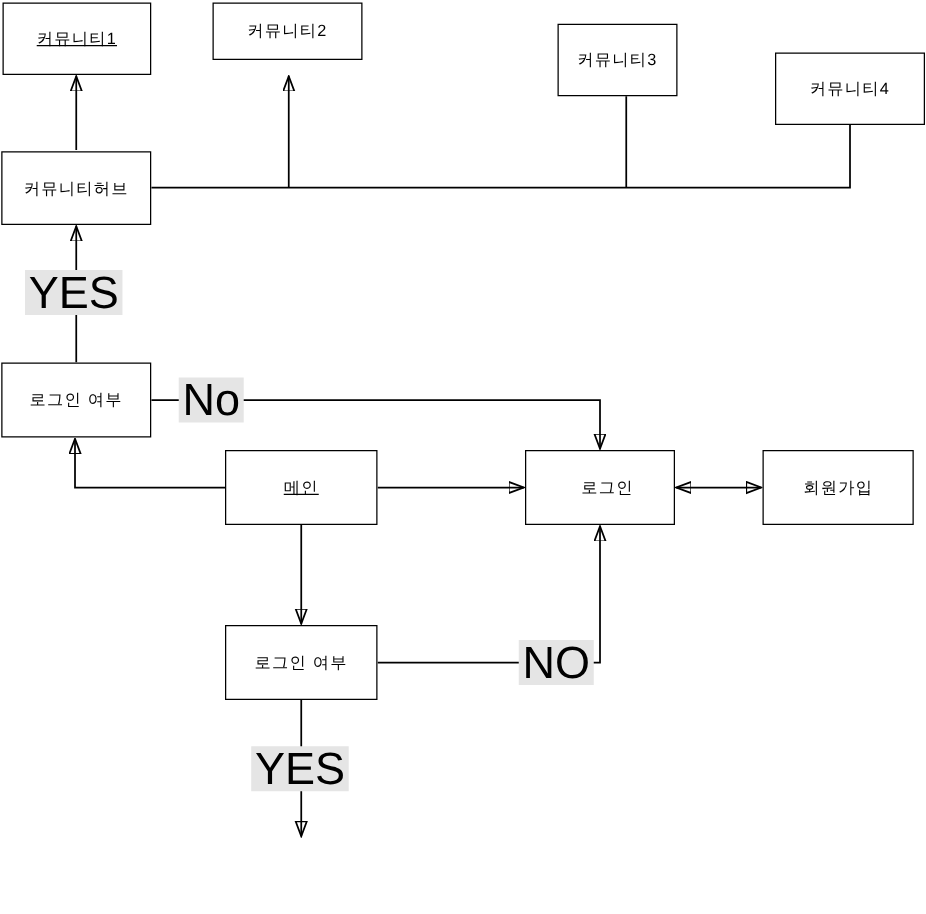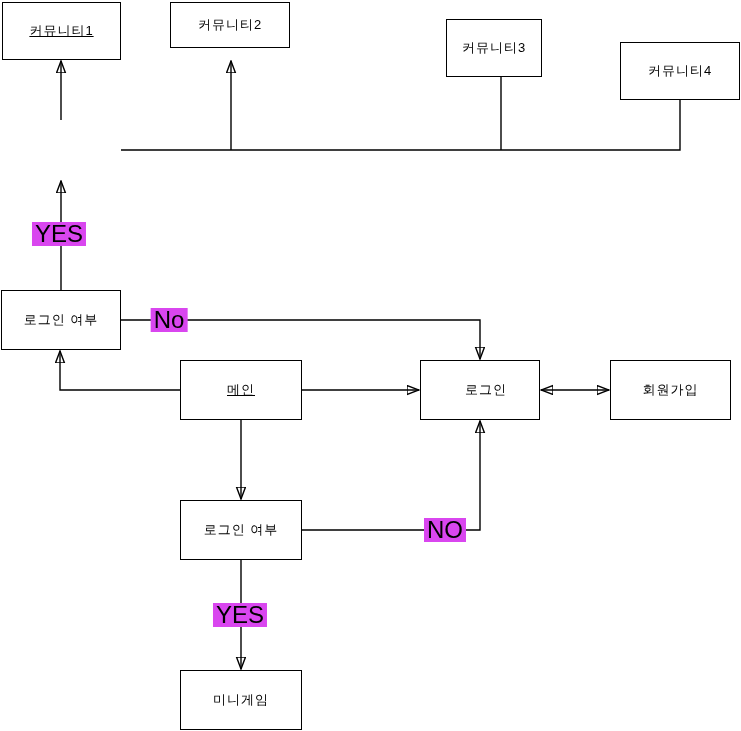--- a/index.html
+++ b/index.html
@@ -39,23 +39,23 @@
   }
   .node span {
     font-size: 13px;
     color: #000000;
     letter-spacing: 1px;
     white-space: nowrap;
   }
   .edge-label {
     position: absolute;
     transform: translate(-50%, -50%);
-    background: #d946ef;
+    background: #e5e5e5;
     color: #000000;
-    font-size: 24px;
+    font-size: 36px;
     line-height: 1;
     padding: 0 3px;
     white-space: nowrap;
   }
 </style>
 </head>
 <body>
 
 <div class="canvas">
 
@@ -88,20 +88,23 @@
   </div>
 
   <div class="node" style="left:446px; top:2px; width:96px; height:58px;margin-top:17px;">
     <span>커뮤니티3</span>
   </div>
 
   <div class="node" style="left:620px; top:2px; width:120px; height:58px;margin-top:40px;">
     <span>커뮤니티4</span>
   </div>
 
+  <div class="node" style="left:1px; top:121px; width:120px; height:59px;">
+    <span>커뮤니티허브</span>
+  </div>
 
   <div class="node" style="left:1px; top:290px; width:120px; height:60px;">
     <span>로그인 여부</span>
   </div>
 
   <div class="node" style="left:180px; top:360px; width:122px; height:60px;text-decoration:underline;">
     <span>메인</span>
   </div>
 
   <div class="node" style="left:420px; top:360px; width:120px; height:60px;padding-left:12px;">
@@ -109,23 +112,20 @@
   </div>
 
   <div class="node" style="left:610px; top:360px; width:121px; height:60px;">
     <span>회원가입</span>
   </div>
 
   <div class="node" style="left:180px; top:500px; width:122px; height:60px;">
     <span>로그인 여부</span>
   </div>
 
-  <div class="node" style="left:180px; top:670px; width:122px; height:60px;">
-    <span>미니게임</span>
-  </div>
 
   <div class="edge-label" style="left:59px; top:234px;">YES</div>
 
   <div class="edge-label" style="left:169px; top:320px;">No</div>
 
   <div class="edge-label" style="left:445px; top:530px;">NO</div>
 
   <div class="edge-label" style="left:240px; top:615px;">YES</div>
 
 </div>

